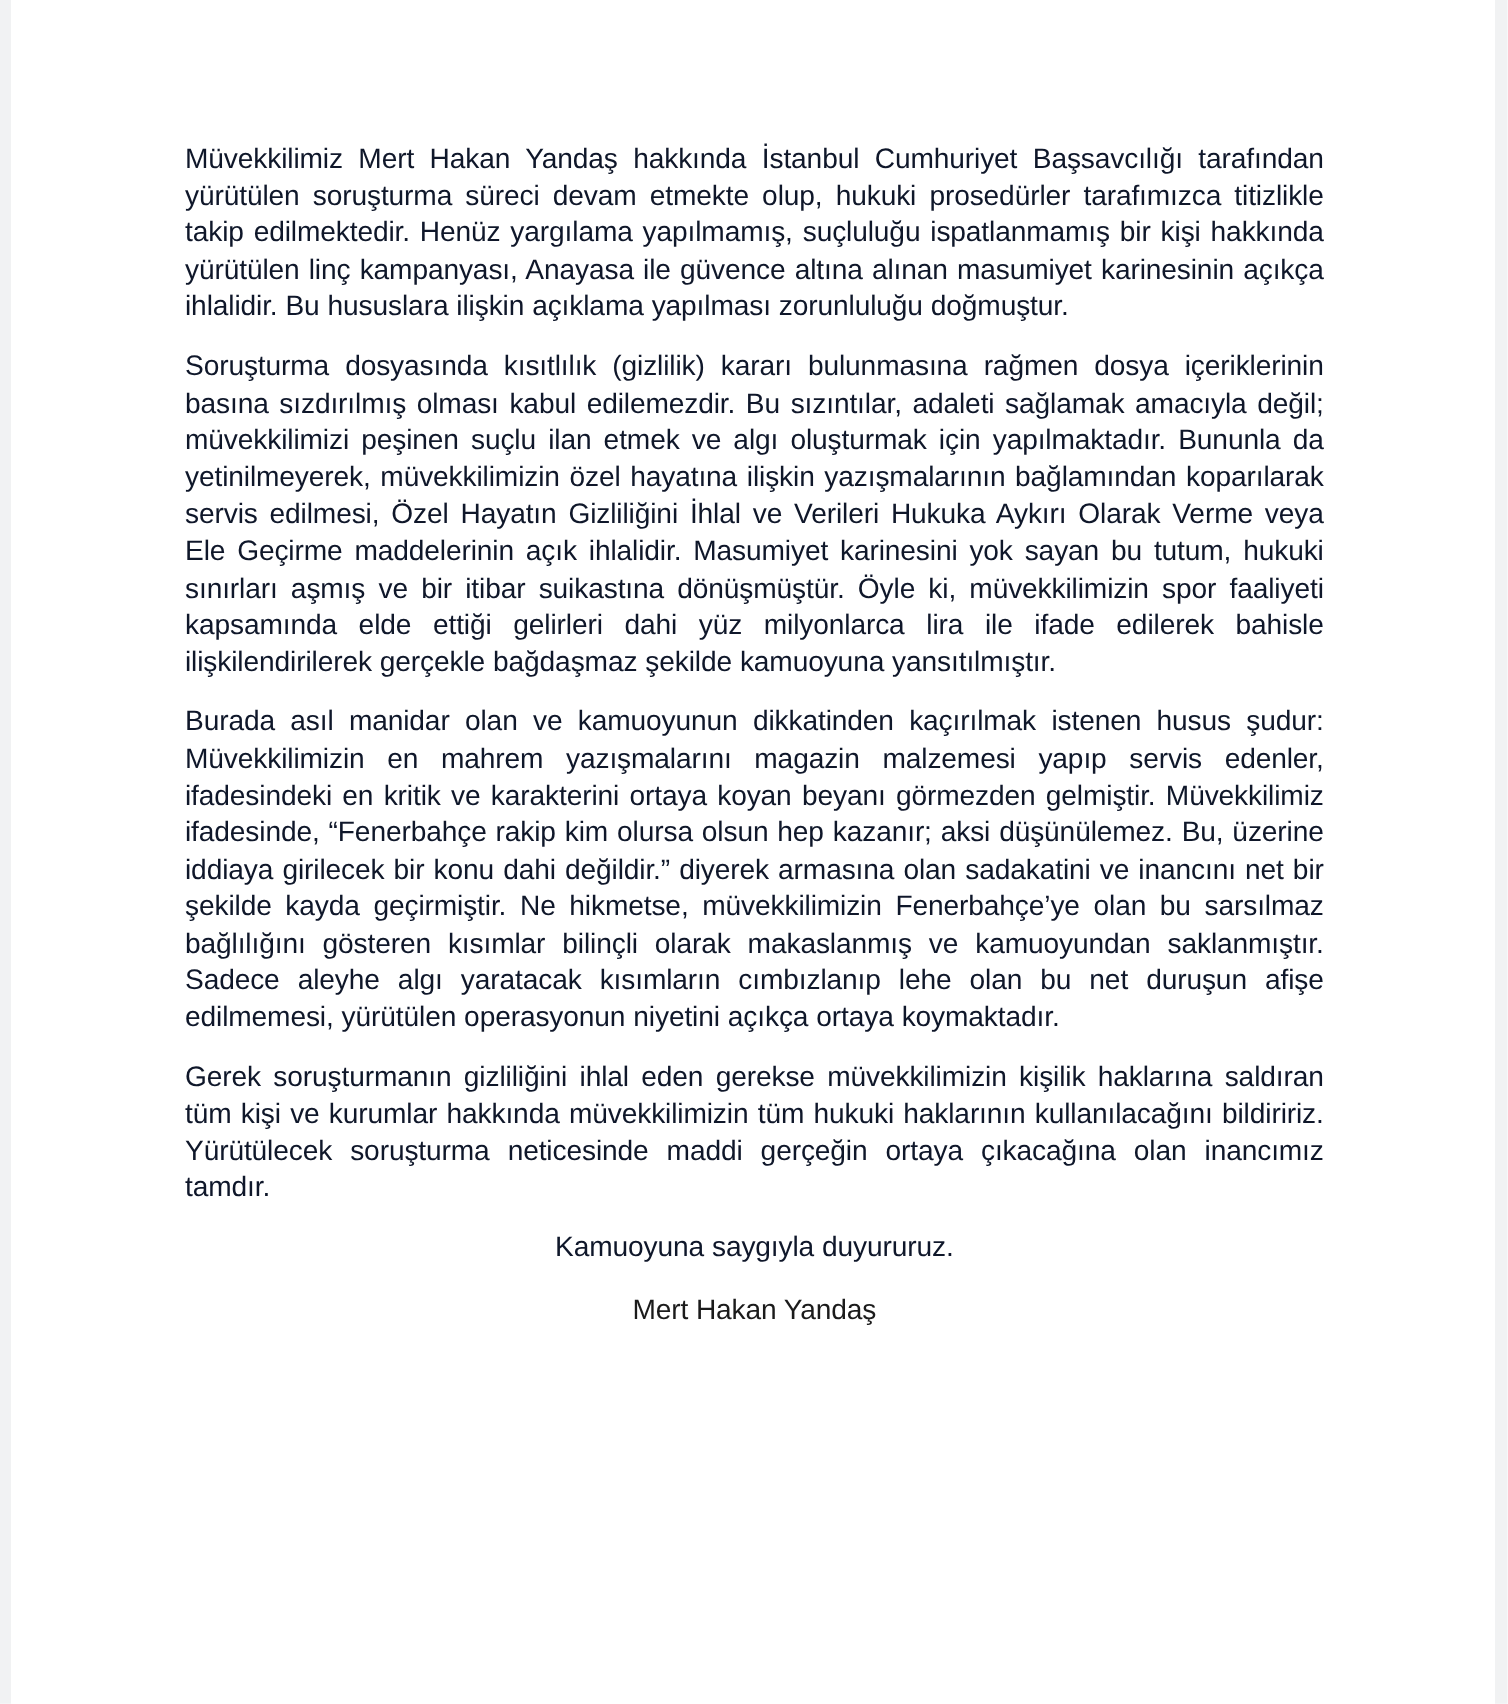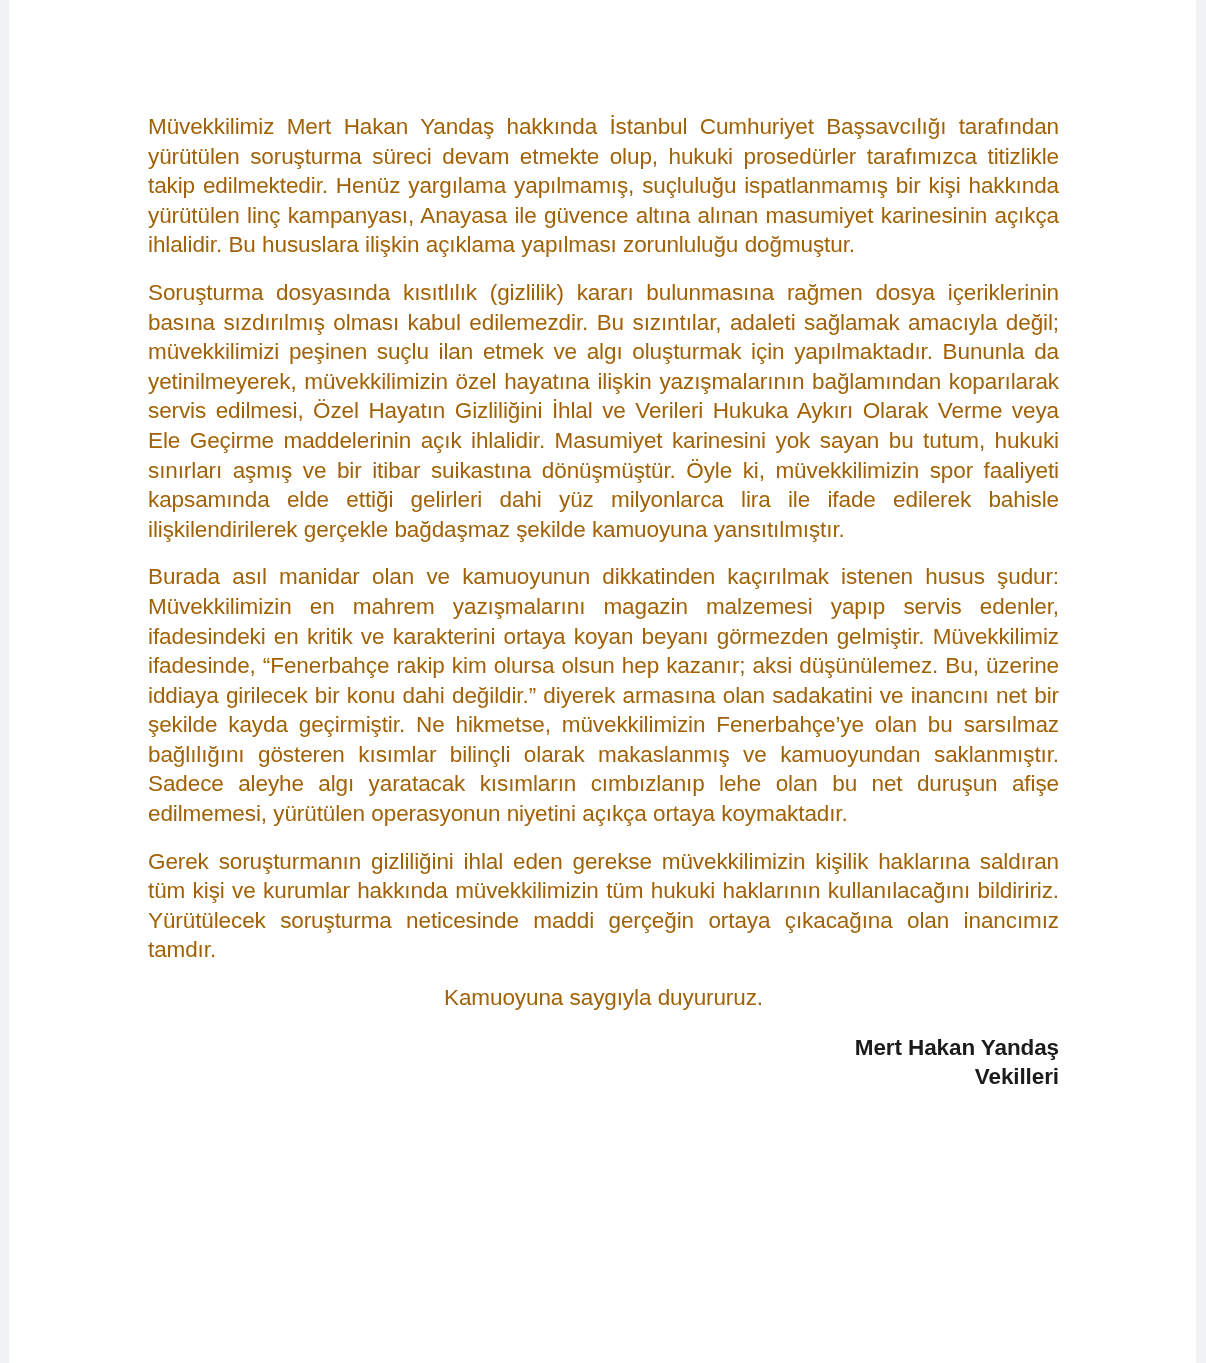--- a/index.html
+++ b/index.html
@@ -41,41 +41,40 @@
     top: 112px;
     width: 911px;        
   }
 
   p.para {
     margin: 0 0 18px 0;
     text-align: justify;
     text-justify: inter-word;
     font-size: 22.5px;
     line-height: 29.6px;
-    color: #a16207;
+    color: #0f172a;
     letter-spacing: -0.1px;
     word-spacing: 0.2px;
   }
 
   p.para.closing {
     text-align: center;
     margin-bottom: 0;
   }
 
   .signature {
     margin-top: 20px;
   }
   .signature .sig-line {
     font-size: 22.5px;
     line-height: 29.6px;
     color: #1b1b1b;
-    text-align: right;
+    text-align: center;
     letter-spacing: -0.1px;
     white-space: nowrap;
-    font-weight: bold;
   }
 </style>
 </head>
 <body>
 
 <div class="gutter gutter-left"></div>
 <div class="gutter gutter-right"></div>
 
 <div class="page">
   <div class="doc-body">
@@ -85,17 +84,16 @@
     <p class="para">Soruşturma dosyasında kısıtlılık (gizlilik) kararı bulunmasına rağmen dosya içeriklerinin basına sızdırılmış olması kabul edilemezdir. Bu sızıntılar, adaleti sağlamak amacıyla değil; müvekkilimizi peşinen suçlu ilan etmek ve algı oluşturmak için yapılmaktadır. Bununla da yetinilmeyerek, müvekkilimizin özel hayatına ilişkin yazışmalarının bağlamından koparılarak servis edilmesi, Özel Hayatın Gizliliğini İhlal ve Verileri Hukuka Aykırı Olarak Verme veya Ele Geçirme maddelerinin açık ihlalidir. Masumiyet karinesini yok sayan bu tutum, hukuki sınırları aşmış ve bir itibar suikastına dönüşmüştür. Öyle ki, müvekkilimizin spor faaliyeti kapsamında elde ettiği gelirleri dahi yüz milyonlarca lira ile ifade edilerek bahisle ilişkilendirilerek gerçekle bağdaşmaz şekilde kamuoyuna yansıtılmıştır.</p>
 
     <p class="para">Burada asıl manidar olan ve kamuoyunun dikkatinden kaçırılmak istenen husus şudur: Müvekkilimizin en mahrem yazışmalarını magazin malzemesi yapıp servis edenler, ifadesindeki en kritik ve karakterini ortaya koyan beyanı görmezden gelmiştir. Müvekkilimiz ifadesinde, “Fenerbahçe rakip kim olursa olsun hep kazanır; aksi düşünülemez. Bu, üzerine iddiaya girilecek bir konu dahi değildir.” diyerek armasına olan sadakatini ve inancını net bir şekilde kayda geçirmiştir. Ne hikmetse, müvekkilimizin Fenerbahçe’ye olan bu sarsılmaz bağlılığını gösteren kısımlar bilinçli olarak makaslanmış ve kamuoyundan saklanmıştır. Sadece aleyhe algı yaratacak kısımların cımbızlanıp lehe olan bu net duruşun afişe edilmemesi, yürütülen operasyonun niyetini açıkça ortaya koymaktadır.</p>
 
     <p class="para">Gerek soruşturmanın gizliliğini ihlal eden gerekse müvekkilimizin kişilik haklarına saldıran tüm kişi ve kurumlar hakkında müvekkilimizin tüm hukuki haklarının kullanılacağını bildiririz. Yürütülecek soruşturma neticesinde maddi gerçeğin ortaya çıkacağına olan inancımız tamdır.</p>
 
     <p class="para closing">Kamuoyuna saygıyla duyururuz.</p>
 
     <div class="signature">
       <div class="sig-line">Mert Hakan Yandaş</div>
-      <div class="sig-line">Vekilleri</div>
     </div>
 
   </div>
 </div>
 
 </body></html>

